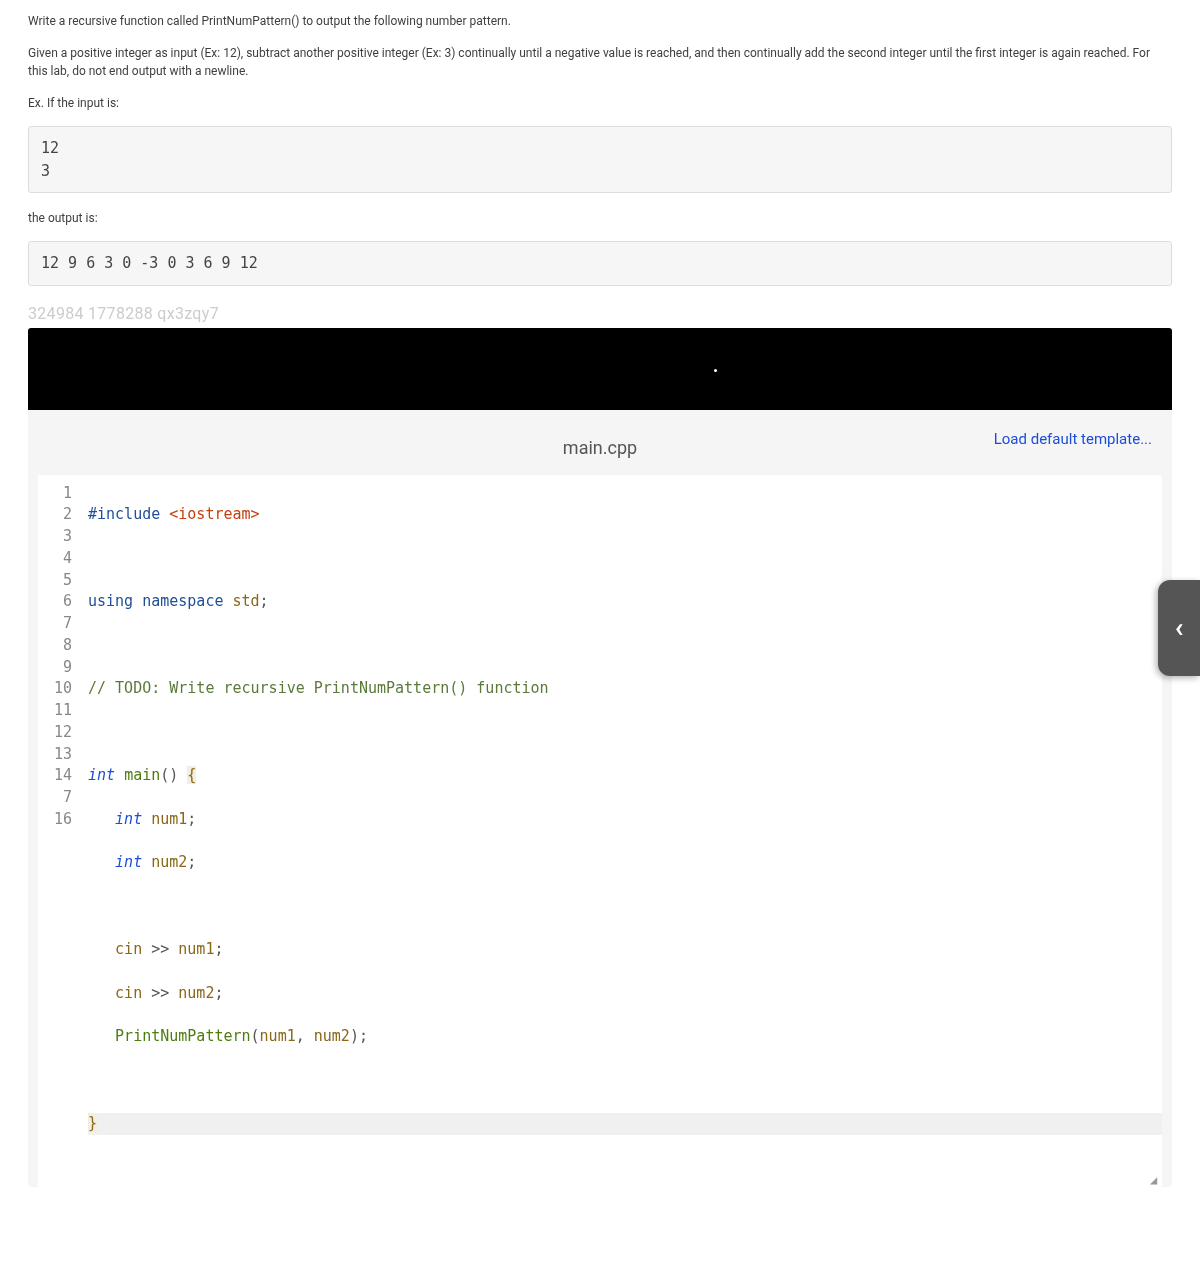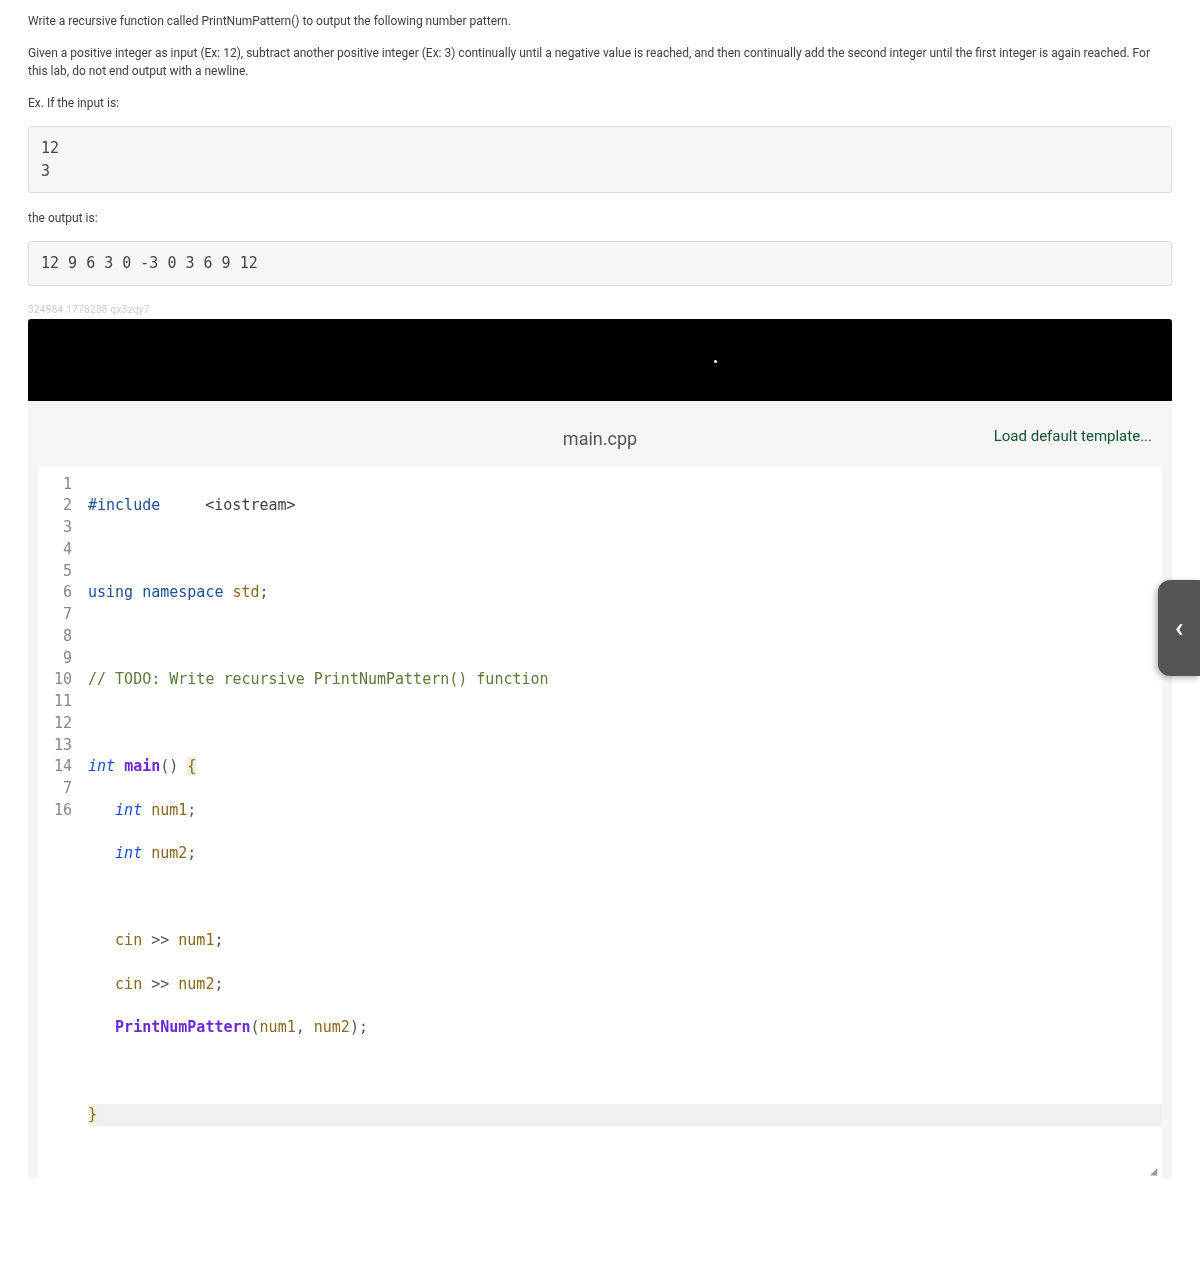--- a/index.html
+++ b/index.html
@@ -17,42 +17,42 @@
     background: #f6f6f6;
     border: 1px solid #ddd;
     border-radius: 3px;
     padding: 10px 12px;
     font-family: 'Menlo','Consolas',monospace;
     font-size: 15px;
     color: #444;
     white-space: pre;
     margin-bottom: 16px;
   }
-  .watermark { color: #ccc; font-size: 10px; margin: 11px 0 2px 0; letter-spacing: 0.3px; }
+  .watermark { color: #ccc; font-size: 16px; margin: 11px 0 2px 0; letter-spacing: 0.3px; }
   .black-bar { background: #000; height: 82px; border-radius: 3px 3px 0 0; position: relative; }
   .black-bar .dot { position:absolute; top:50%; left:60%; width:3px;height:3px;background:#fff;border-radius:50%; }
   .editor-panel {
     background: #f5f5f5;
     border-radius: 0 0 4px 4px;
     padding: 10px 10px 0 10px;
   }
   .file-header {
     display: flex;
     align-items: center;
     justify-content: center;
     position: relative;
     padding: 14px 10px 14px 10px;
     font-size: 18px;
     color: #555;
   }
   .file-header .load-template {
     position: absolute;
     right: 10px;
-    top: 14px;
-    color: #14532d;
+    top: 8px;
+    color: #1d4ed8;
     font-size: 15px;
     cursor: pointer;
   }
   .code-editor {
     background: #fff;
     border-radius: 2px;
     font-family: 'Menlo','Consolas',monospace;
     font-size: 15px;
     display: flex;
     position: relative;
@@ -74,27 +74,27 @@
     white-space: pre;
   }
   .code-lines .ln { min-height: 1.45em; }
   .hl-line { background: #f0f0f0; }
   .resize-handle {
     position:absolute; right:2px; bottom:2px;
     width:10px;height:10px;
     color:#999; font-size:12px; line-height:10px;
   }
   .tok-kw   { color: #1f4f99; }
-  .tok-str  { color: #404040; margin-left: 36px; }
+  .tok-str  { color: #c2410c; }
   .tok-using{ color: #1f4f99; }
   .tok-ns   { color: #1f4f99; }
   .tok-id   { color: #8a6818; }
   .tok-cmt  { color: #5a7a3a; }
   .tok-type { color: #1d4ed8; font-style: italic; }
-  .tok-fn   { color: #6d28d9; font-weight: 700; }
+  .tok-fn   { color: #4d7c0f; font-weight: 400; }
   .tok-num  { color: #2a7a3a; }
   .tok-op   { color: #555; }
   .tok-punc { color: #555; }
   .tok-brace{ color: #8a6818; background:#f2efe0; }
 
   .side-tab {
     position: fixed;
     right: 0;
     top: 580px;
     width: 42px;

